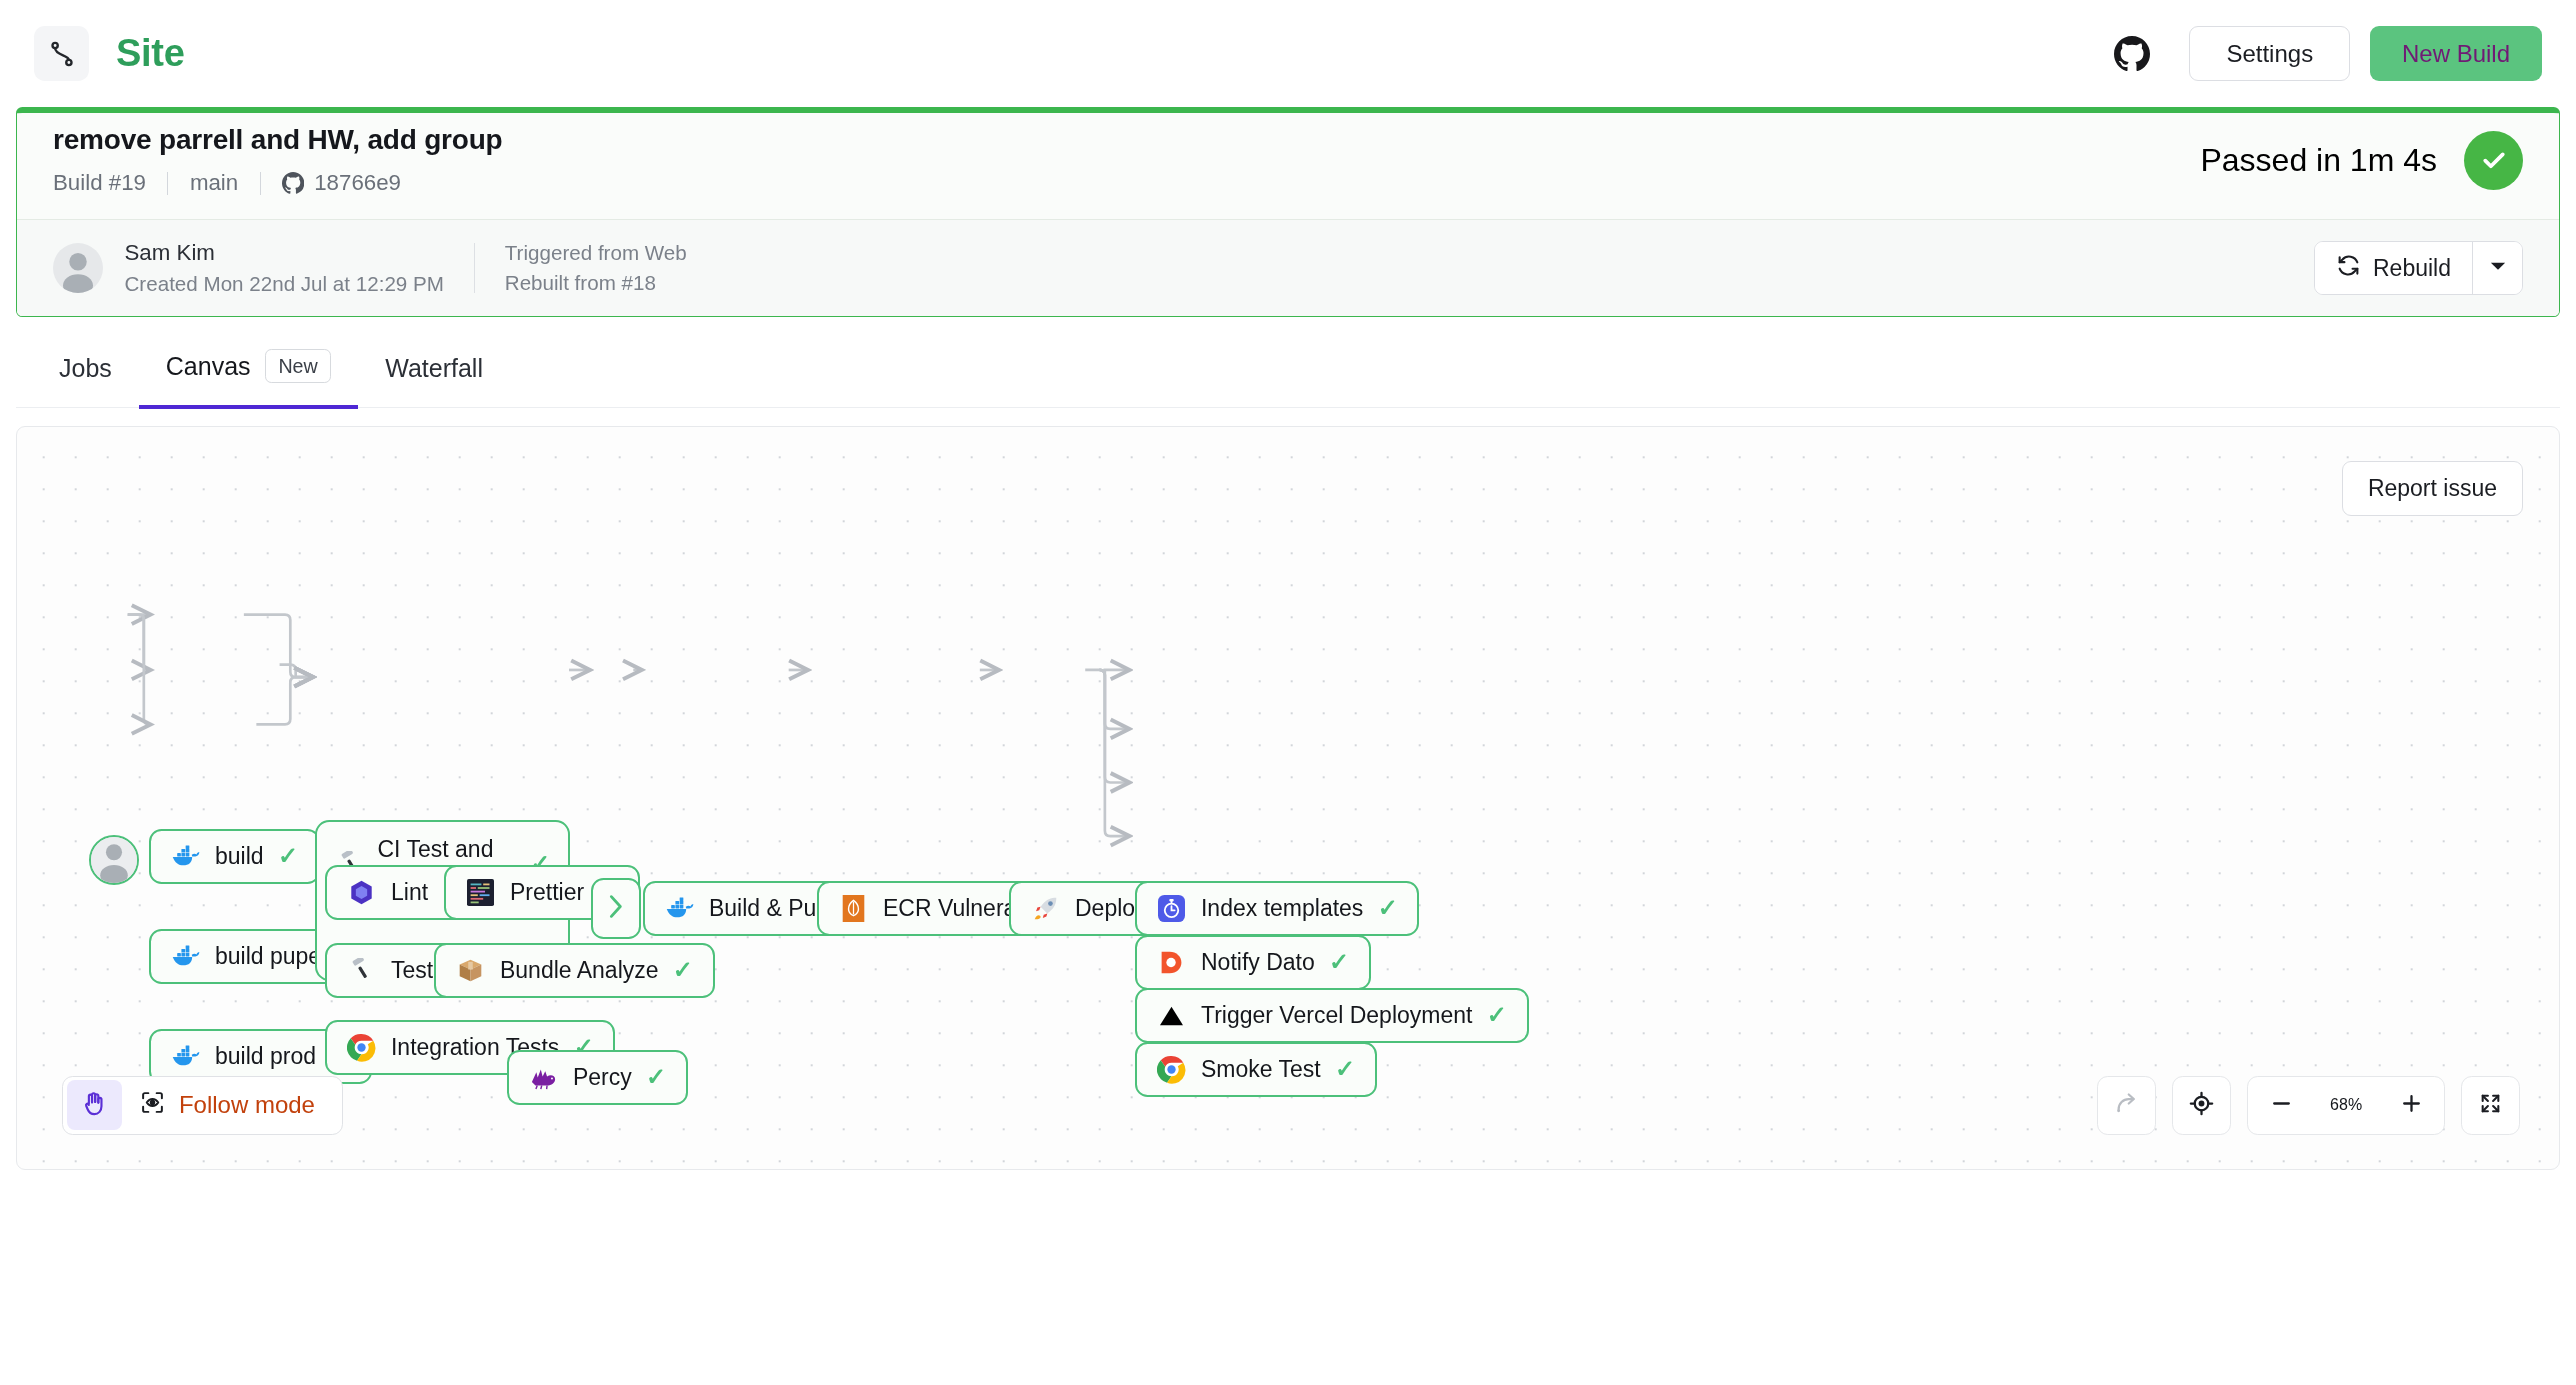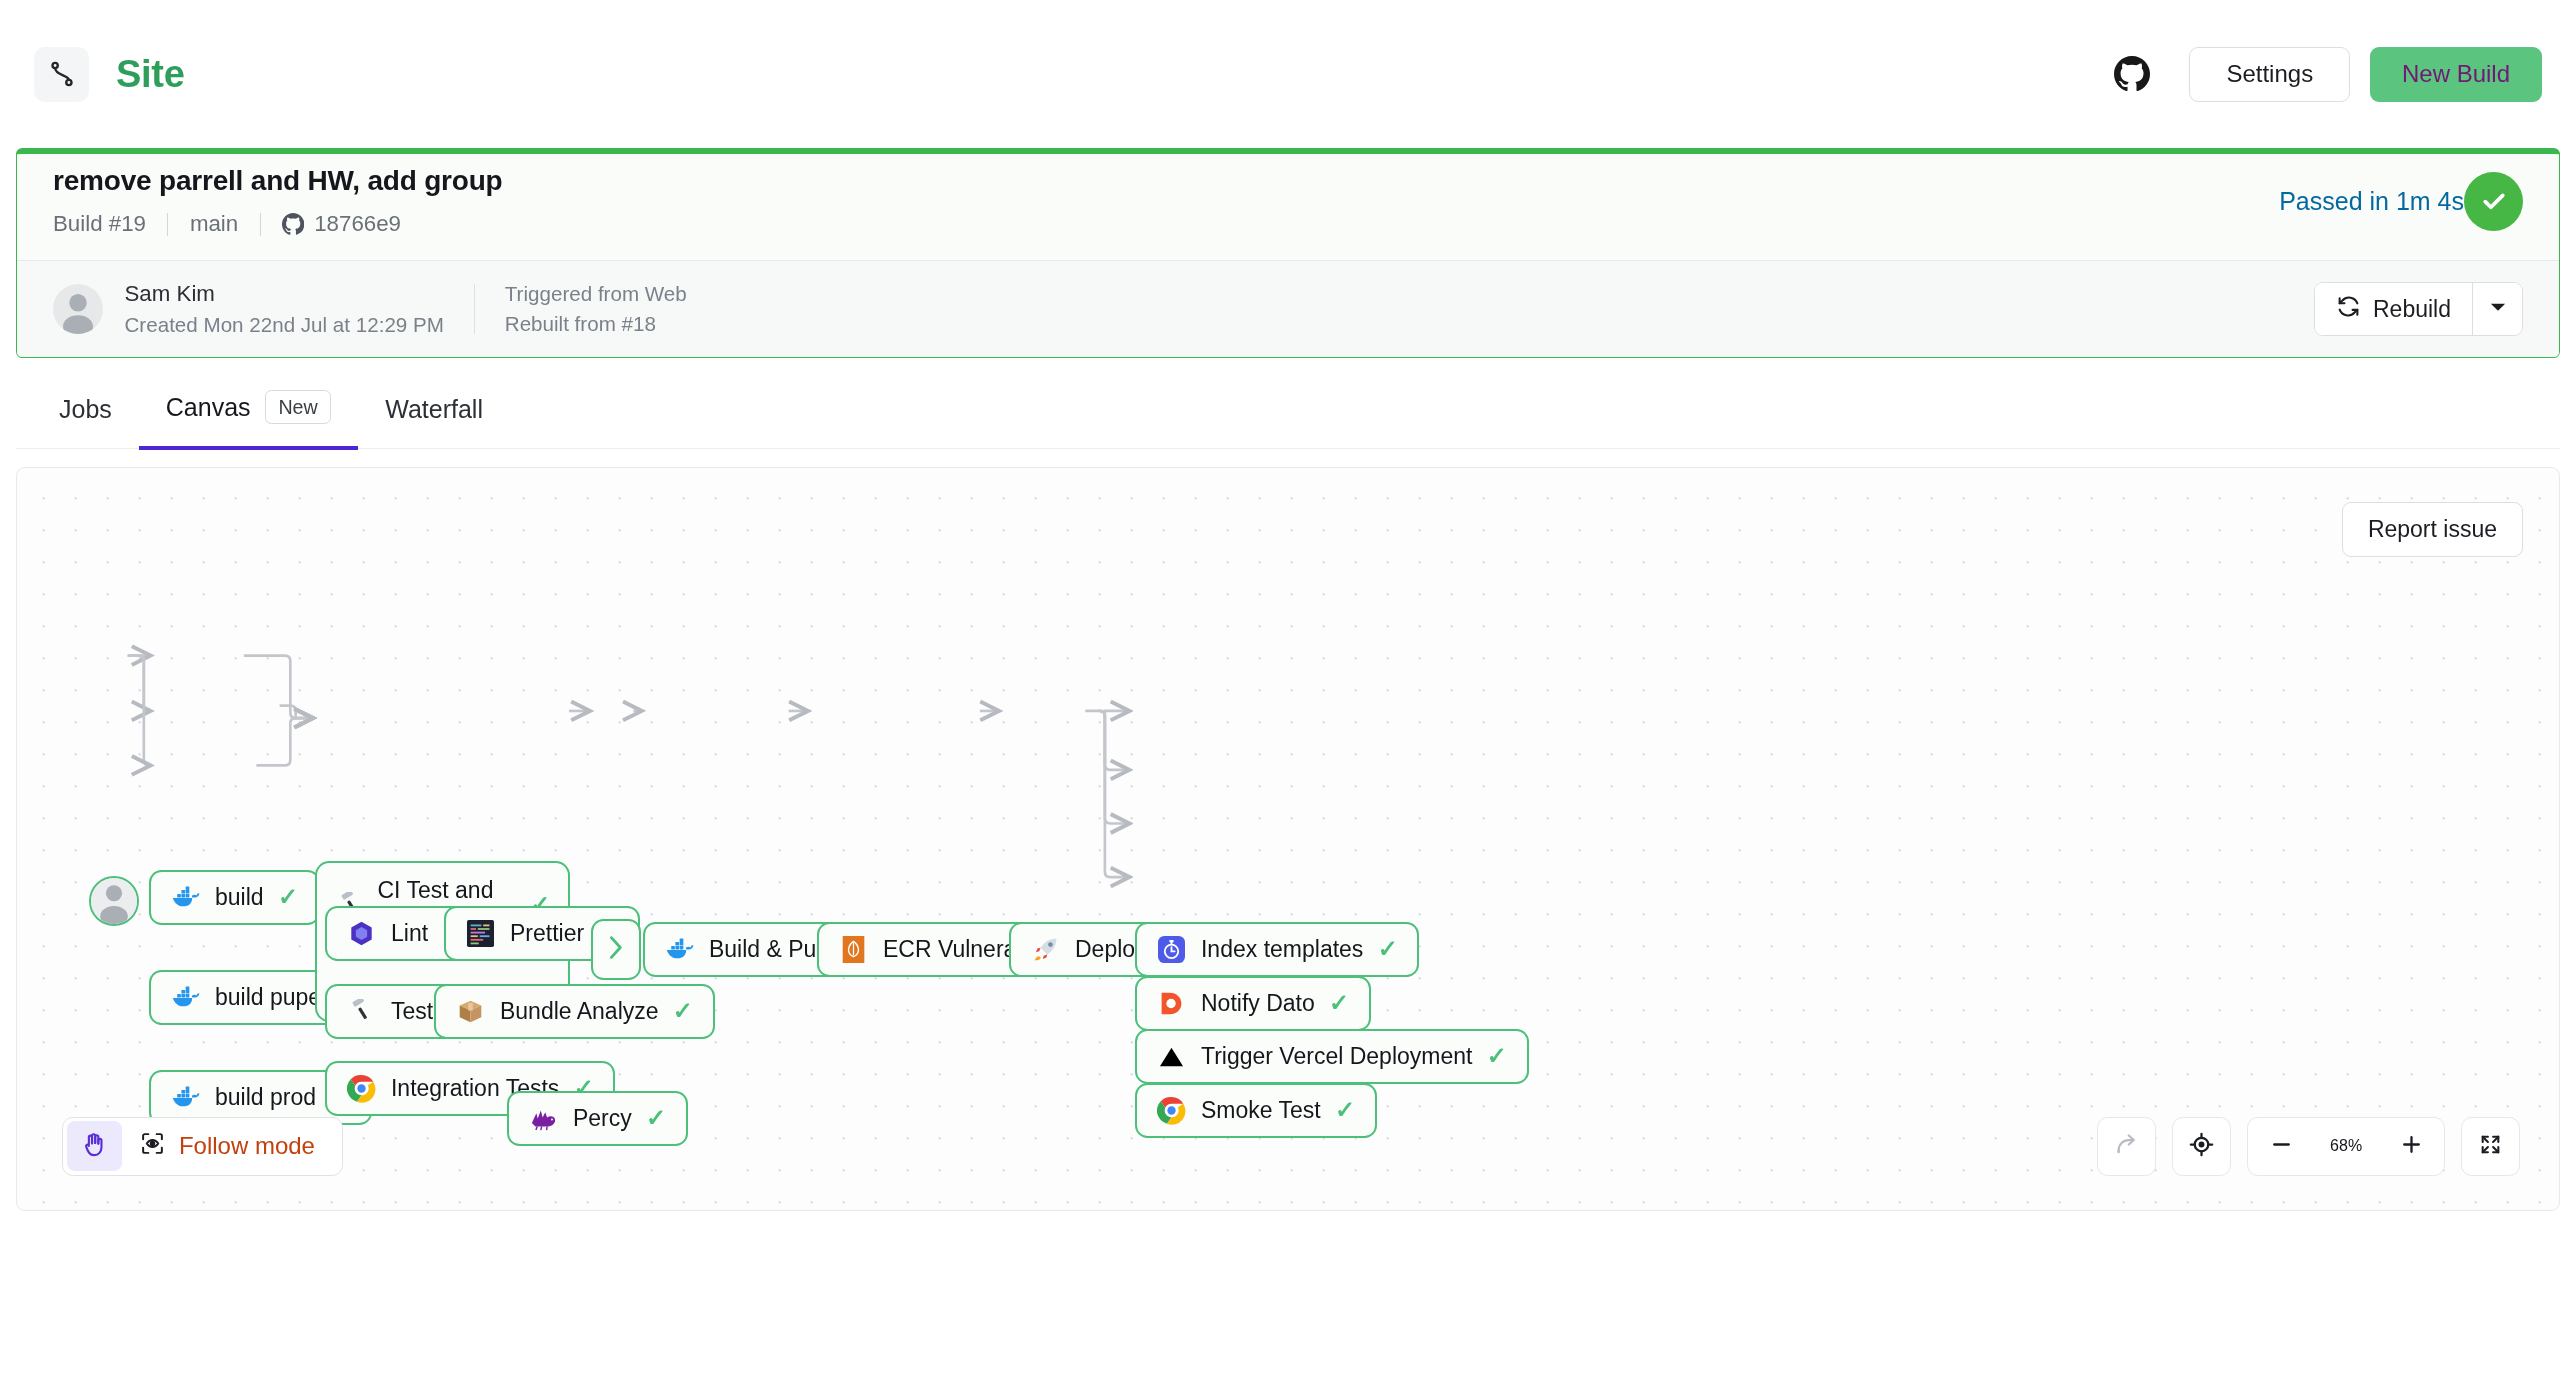--- a/index.html
+++ b/index.html
@@ -6,21 +6,21 @@
   html, body {
     width: 2576px; height: 1385px;
     background: #ffffff;
     font-family: "Liberation Sans", sans-serif;
     -webkit-font-smoothing: antialiased;
     overflow: hidden;
   }
 
   
   .header {
-    height: 148px;
+    height: 107px;
     display: flex; align-items: center;
     padding: 0 34px;
     background: #fff;
   }
   .logo-box {
     width: 55px; height: 55px;
     border-radius: 10.7px;
     background: #f4f5f7;
     display: flex; align-items: center; justify-content: center;
     flex: 0 0 auto;
@@ -78,21 +78,21 @@
     font-size: 22.3px; color: #6a7079;
   }
   .build-meta .sep {
     width: 0.9px; height: 23px; background: #d3d7dc; margin: 0 21.5px;
   }
   .build-meta .gh-sm { margin-right: 9.8px; display:flex; align-items:center; }
   .banner-status {
     margin-left: auto;
     display: flex; align-items: center;
   }
-  .passed-text { font-size: 25px; color: #0369a1; }
+  .passed-text { font-size: 32px; color: #000000; margin-right: 27px; }
   .check-circle {
     width: 59px; height: 59px; border-radius: 50%;
     background: #46b645;
     display: flex; align-items: center; justify-content: center;
   }
   .banner-bottom {
     display: flex; align-items: center;
     padding: 19.7px 36px;
     background: #f7f9f8;
   }

